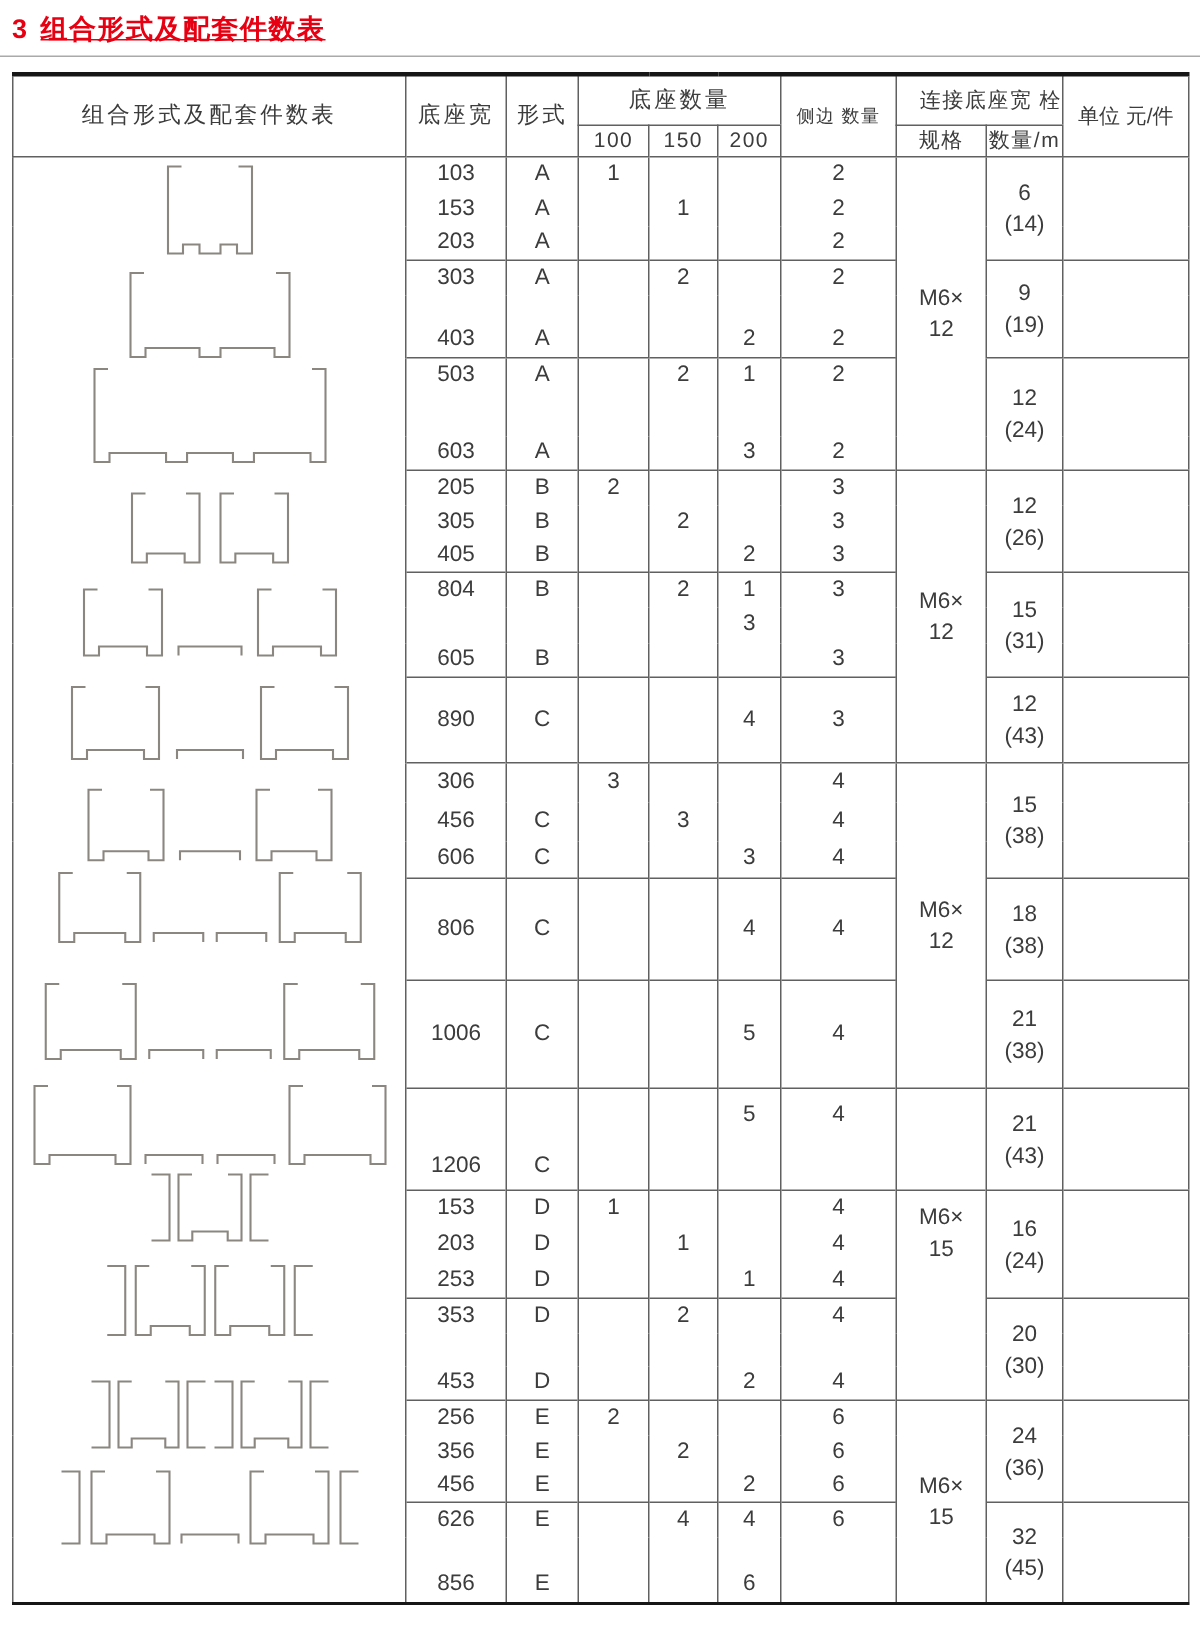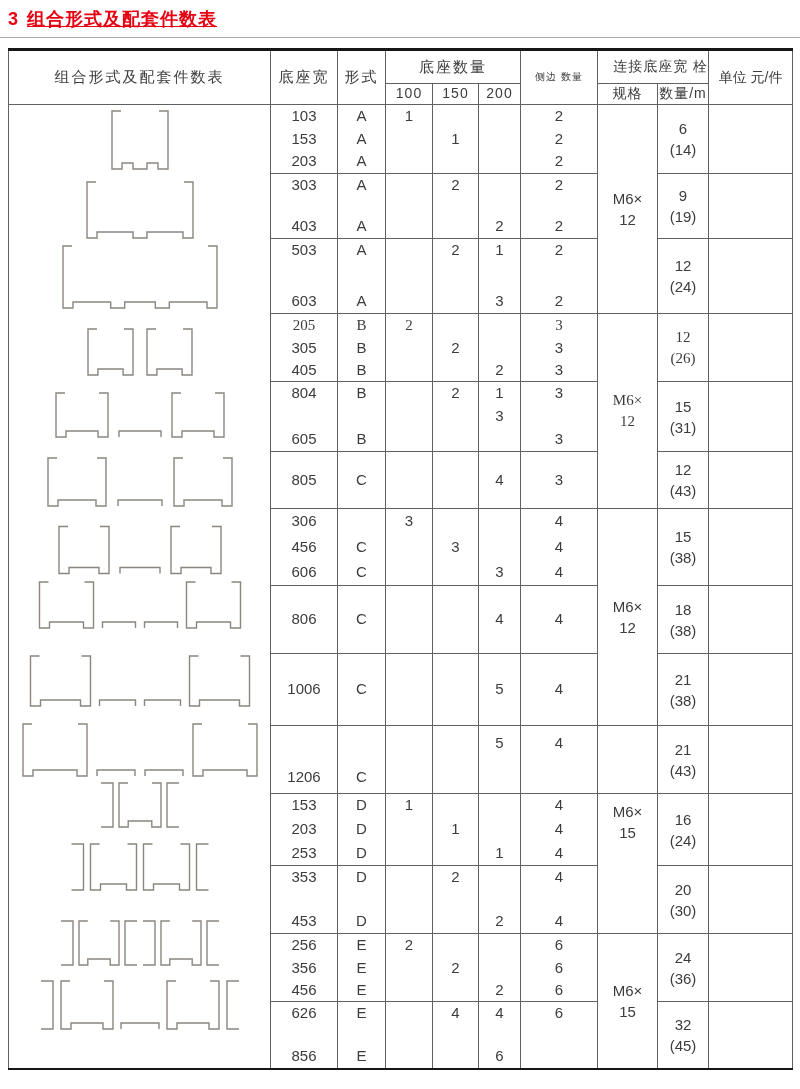--- a/index.html
+++ b/index.html
@@ -51,21 +51,21 @@
         <col style="width:60px">
         <col style="width:51px">
       <col style="width:84px">
     </colgroup>
     <thead>
       <tr class="h1">
         <th rowspan="2">组合形式及配套件数表</th>
         <th rowspan="2">底座宽</th>
         <th rowspan="2">形式</th>
         <th colspan="3">底座数量</th>
-        <th rowspan="2" style="font-size:10px;letter-spacing:1px;">侧边 数量</th>
+        <th rowspan="2" style="font-size:12px;letter-spacing:1px;font-family:Liberation Serif, serif;">侧边 数量</th>
         <th colspan="2" style="font-size:14px;letter-spacing:1px;text-align:right;">连接底座宽 栓</th>
         <th rowspan="2" style="font-size:14px;letter-spacing:0;">单位 元/件</th>
       </tr>
       <tr class="h2">
         <th class="tight">100</th>
         <th class="tight">150</th>
         <th class="tight">200</th>
         <th>规格</th>
         <th class="tight">数量/m</th>
       </tr>
@@ -231,21 +231,21 @@
           <td class=""></td>
         </tr>
         <tr style="height: 23px;">
           <td class="">603</td>
           <td class="">A</td>
           <td class=""></td>
           <td class=""></td>
           <td class="">3</td>
           <td class="">2</td>
         </tr>
-        <tr style="height: 23px; font-family: Liberation Serif, serif;">
+        <tr style="height: 23px;">
           <td class="gs">205</td>
           <td class="gs">B</td>
           <td class="gs">2</td>
           <td class="gs"></td>
           <td class="gs"></td>
           <td class="gs">3</td>
           <td rowspan="7" class="gs">
             <span class="spec-line">M6×</span>
             <span class="spec-line">12</span>
           </td>
@@ -294,21 +294,21 @@
         </tr>
         <tr style="height: 23px;">
           <td class="">605</td>
           <td class="">B</td>
           <td class=""></td>
           <td class=""></td>
           <td class=""></td>
           <td class="">3</td>
         </tr>
         <tr style="height: 57px;">
-          <td class="gs">805</td>
+          <td class="gs">890</td>
           <td class="gs">C</td>
           <td class="gs"></td>
           <td class="gs"></td>
           <td class="gs">4</td>
           <td class="gs">3</td>
           <td rowspan="1" class="gs">
             <span class="qty-line">12</span>
             <span class="qty-line">(43)</span>
           </td>
           <td rowspan="1" class="gs"></td>

